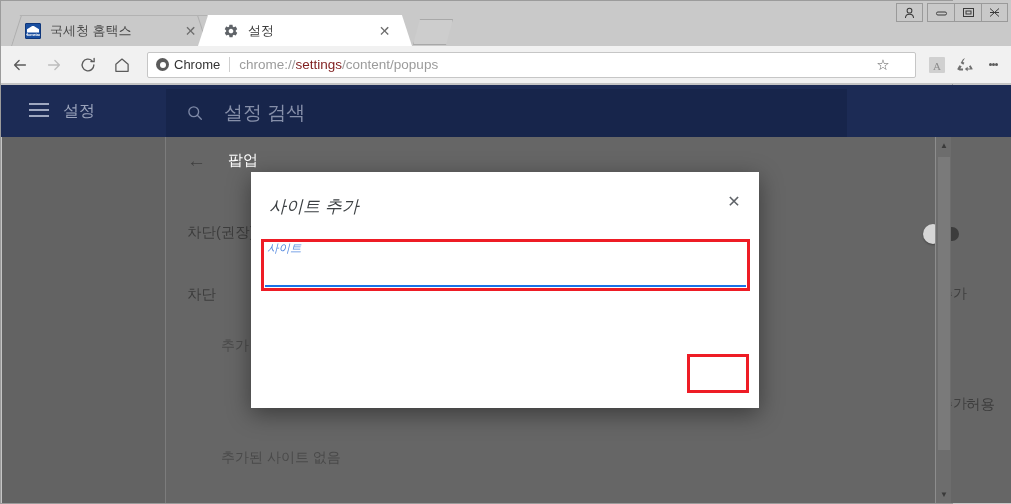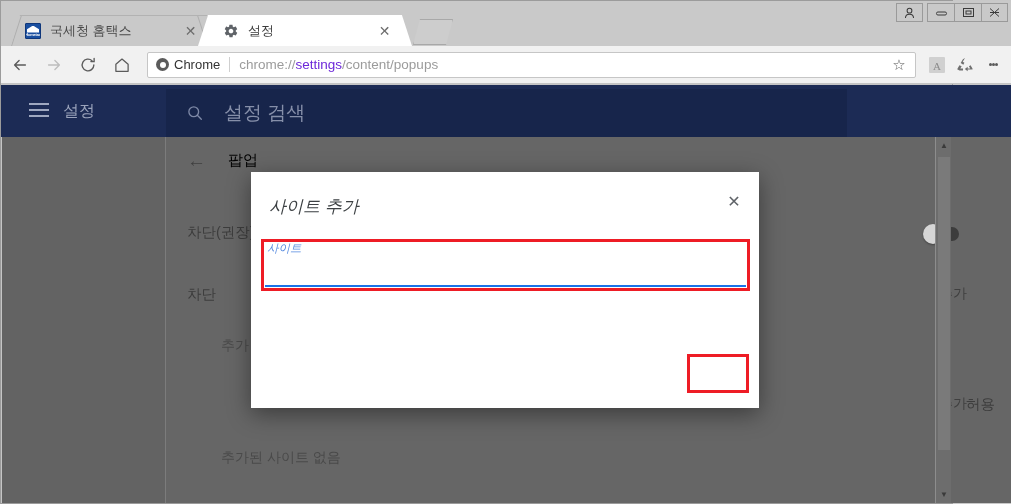--- a/index.html
+++ b/index.html
@@ -108,35 +108,35 @@
   }
   .nav-btn {
     width: 30px; height: 30px; margin-left: 4px;
     display: flex; align-items: center; justify-content: center;
     color: #5b5b5b;
   }
   .nav-btn.disabled { color: #bdbdbd; }
   .omnibox {
     flex: 1; height: 26px; margin: 0 8px 0 10px;
     background: #ffffff; border: 1px solid #c6c6c6; border-radius: 2px;
-    display: flex; align-items: center; padding: 0 4px 0 8px;
+    display: flex; align-items: center; padding: 0 20px 0 8px;
   }
   .secure-chip { display: flex; align-items: center; gap: 5px; }
   .chrome-dot {
     width: 13px; height: 13px; border-radius: 50%;
     background: #5b5b5b; position: relative;
   }
   .chrome-dot::after {
     content: ""; position: absolute; left: 3.5px; top: 3.5px;
     width: 6px; height: 6px; border-radius: 50%; background: #ffffff;
   }
   .chip-label { font-size: 13px; color: #333; }
   .chip-sep { width: 1px; height: 15px; background: #cfcfcf; margin: 0 9px; }
   .url { font-size: 13.5px; color: #9b9b9b; white-space: nowrap; }
-  .url b { color: #6d28d9; font-weight: normal; }
+  .url b { color: #7f1d1d; font-weight: normal; }
   .star-btn {
     width: 24px; height: 24px; margin-left: auto;
     display: flex; align-items: center; justify-content: center;
     color: #5b5b5b; font-size: 15px;
   }
   .tb-icon {
     width: 26px; height: 26px; margin-right: 2px;
     display: flex; align-items: center; justify-content: center;
   }
   .menu-dots { width: 26px; height: 26px; margin-right: 6px; display:flex; align-items:center; justify-content:center; }
@@ -173,21 +173,21 @@
     background: #636363; border-right: 1px solid #7c7c7c;
   }
   .content-pane {
     position: absolute; left: 165px; top: 0; right: 16px; height: 100%;
     background: #666666;
   }
   .back-row {
     position: absolute; left: 20px; top: 14px; display: flex; align-items: center; gap: 22px;
   }
   .back-arrow { font-size: 19px; color: #3f3f3f; line-height: 1; }
-  .back-label { font-size: 15px; color: #000000; }
+  .back-label { font-size: 15px; color: #ffffff; }
   .row {
     position: absolute; left: 0; right: 0; display: flex; align-items: center;
   }
   .row-label { font-size: 14.5px; color: #3d3d3d; }
   .row-sub { font-size: 14px; color: #4a4a4a; }
   .row-action { font-size: 14px; color: #3f3f3f; position: absolute; }
   .toggle {
     position: absolute; width: 34px; height: 14px; border-radius: 8px;
     background: #3c3c3c;
   }

